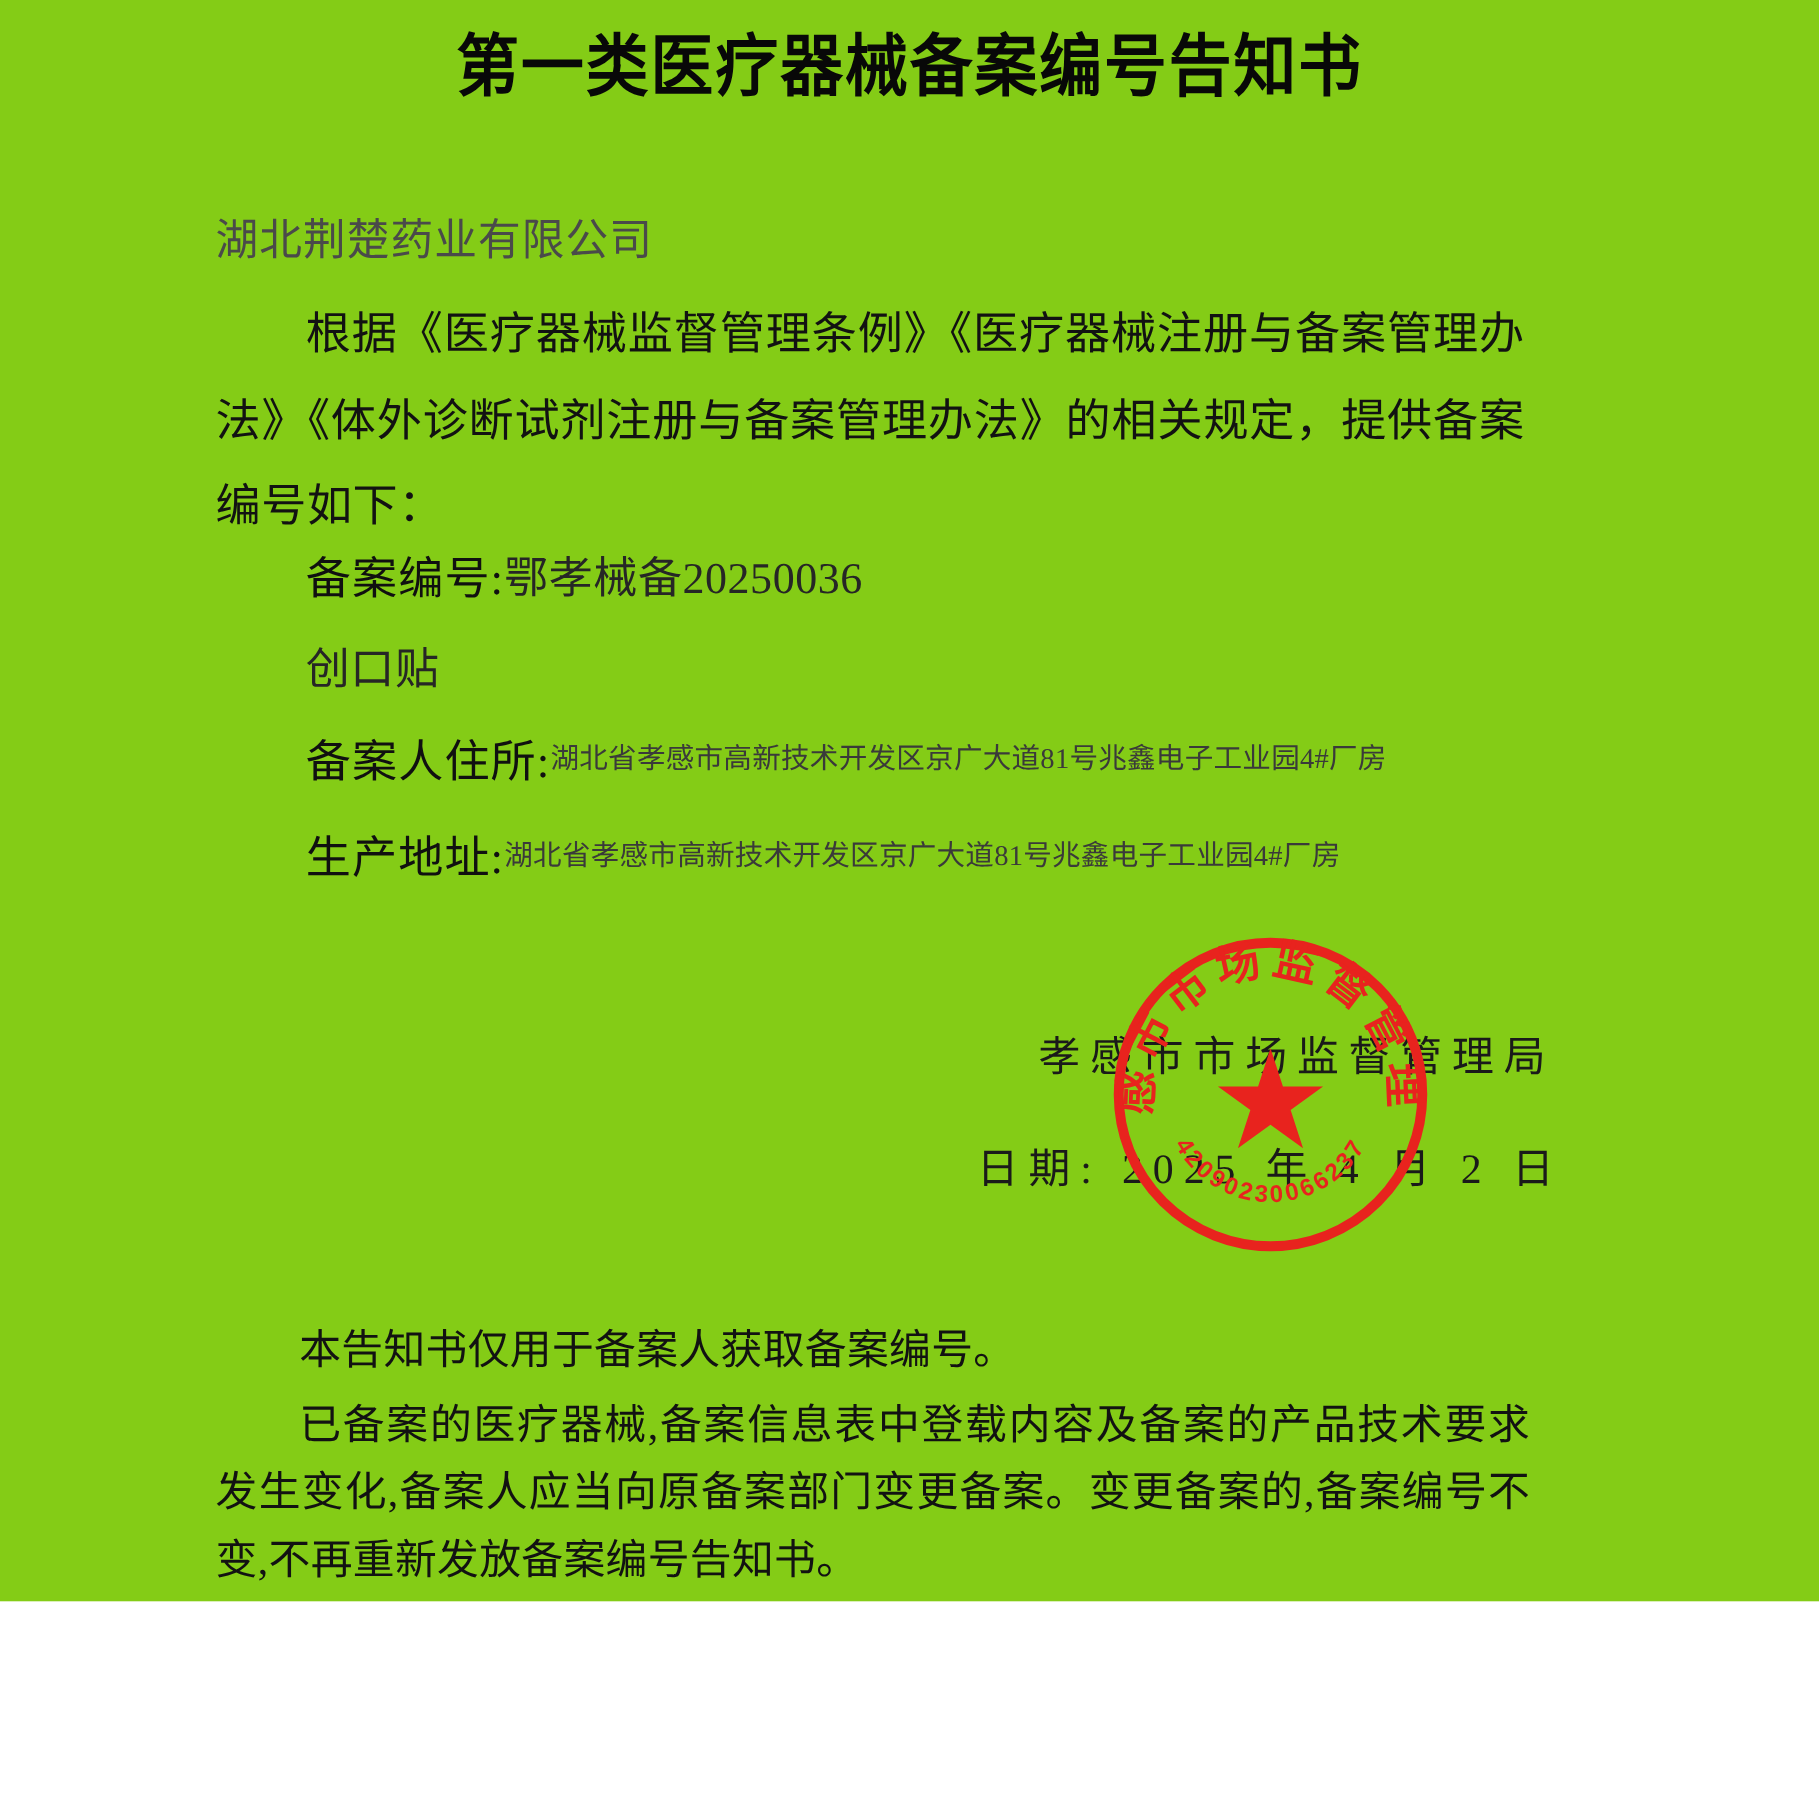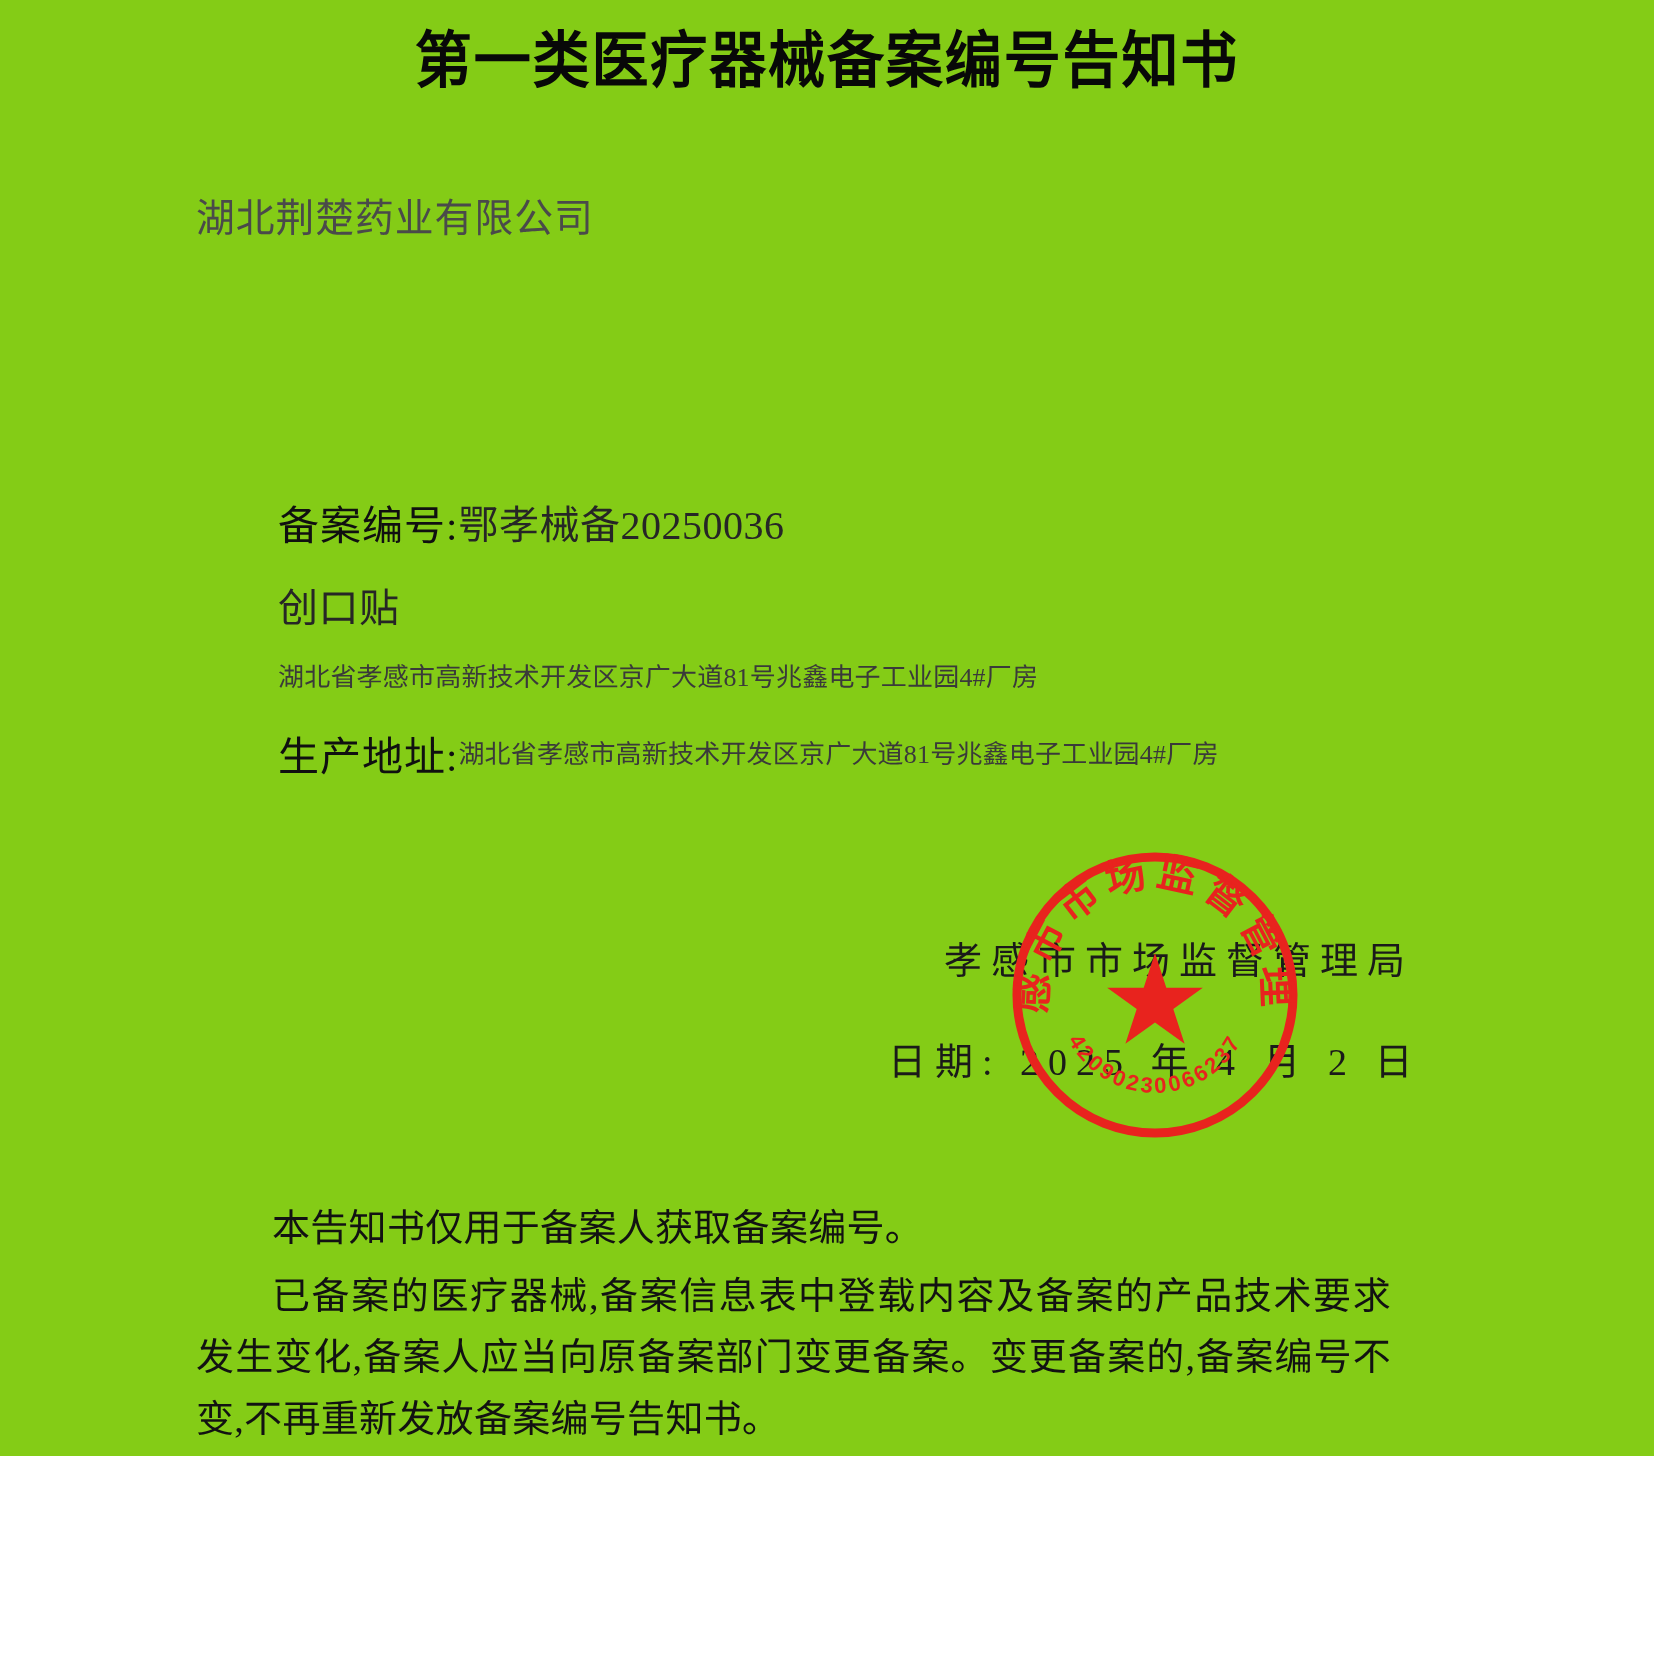--- a/index.html
+++ b/index.html
@@ -165,34 +165,36 @@
 </style>
 </head>
 <body>
 
 <div class="page">
 
   <div class="doc-title">第一类医疗器械备案编号告知书</div>
 
   <div class="body-block">
     <p class="addressee">湖北荆楚药业有限公司</p>
+    <p class="para-main">根据《医疗器械监督管理条例》《医疗器械注册与备案管理办法》《体外诊断试剂注册与备案管理办法》的相关规定，提供备案编号如下：</p>
   </div>
 
   <div class="fields">
 
     <div class="field-row row-num">
       <span class="field-label">备案编号:</span>
       <span class="field-value">鄂孝械备20250036</span>
     </div>
 
     <div class="field-row row-name">
       <span class="field-value">创口贴</span>
     </div>
 
     <div class="field-row row-addr1">
+      <span class="field-label">备案人住所:</span>
       <span class="field-value small">湖北省孝感市高新技术开发区京广大道81号兆鑫电子工业园4#厂房</span>
     </div>
 
     <div class="field-row row-addr2">
       <span class="field-label">生产地址:</span>
       <span class="field-value small">湖北省孝感市高新技术开发区京广大道81号兆鑫电子工业园4#厂房</span>
     </div>
 
   </div>
 

